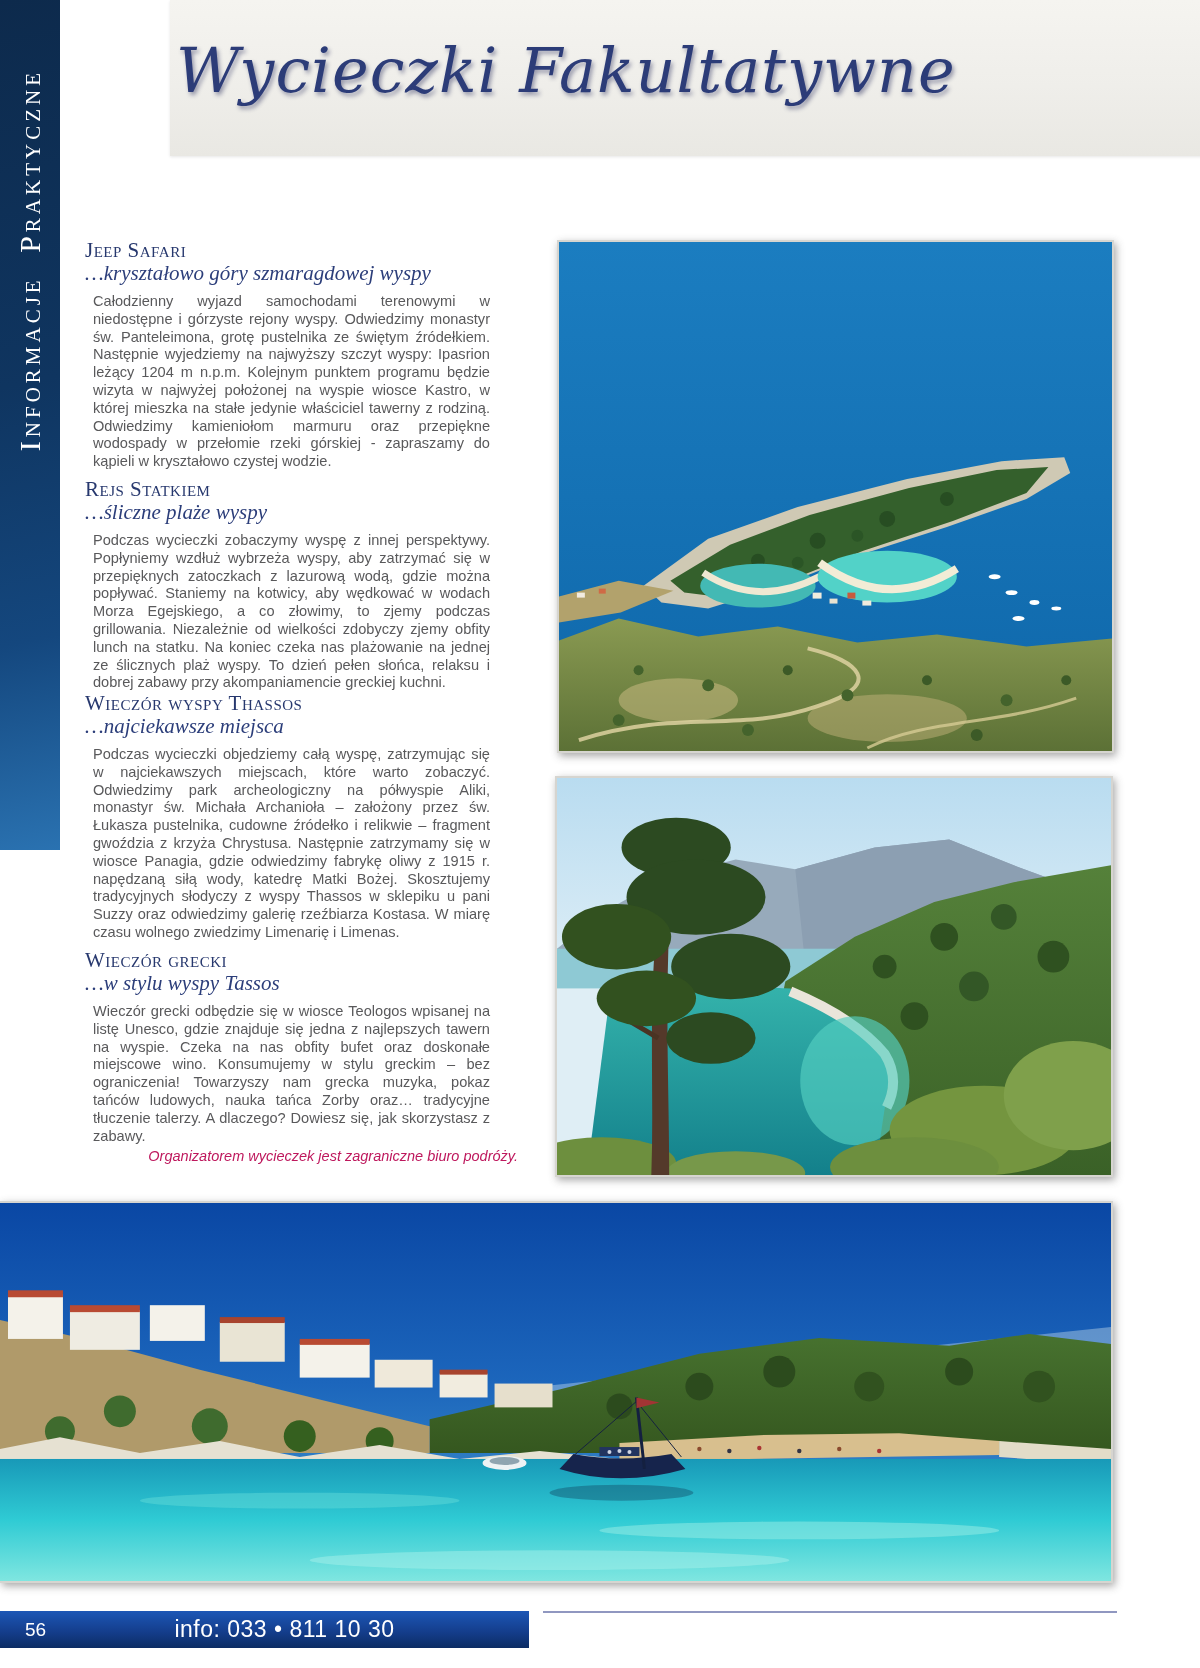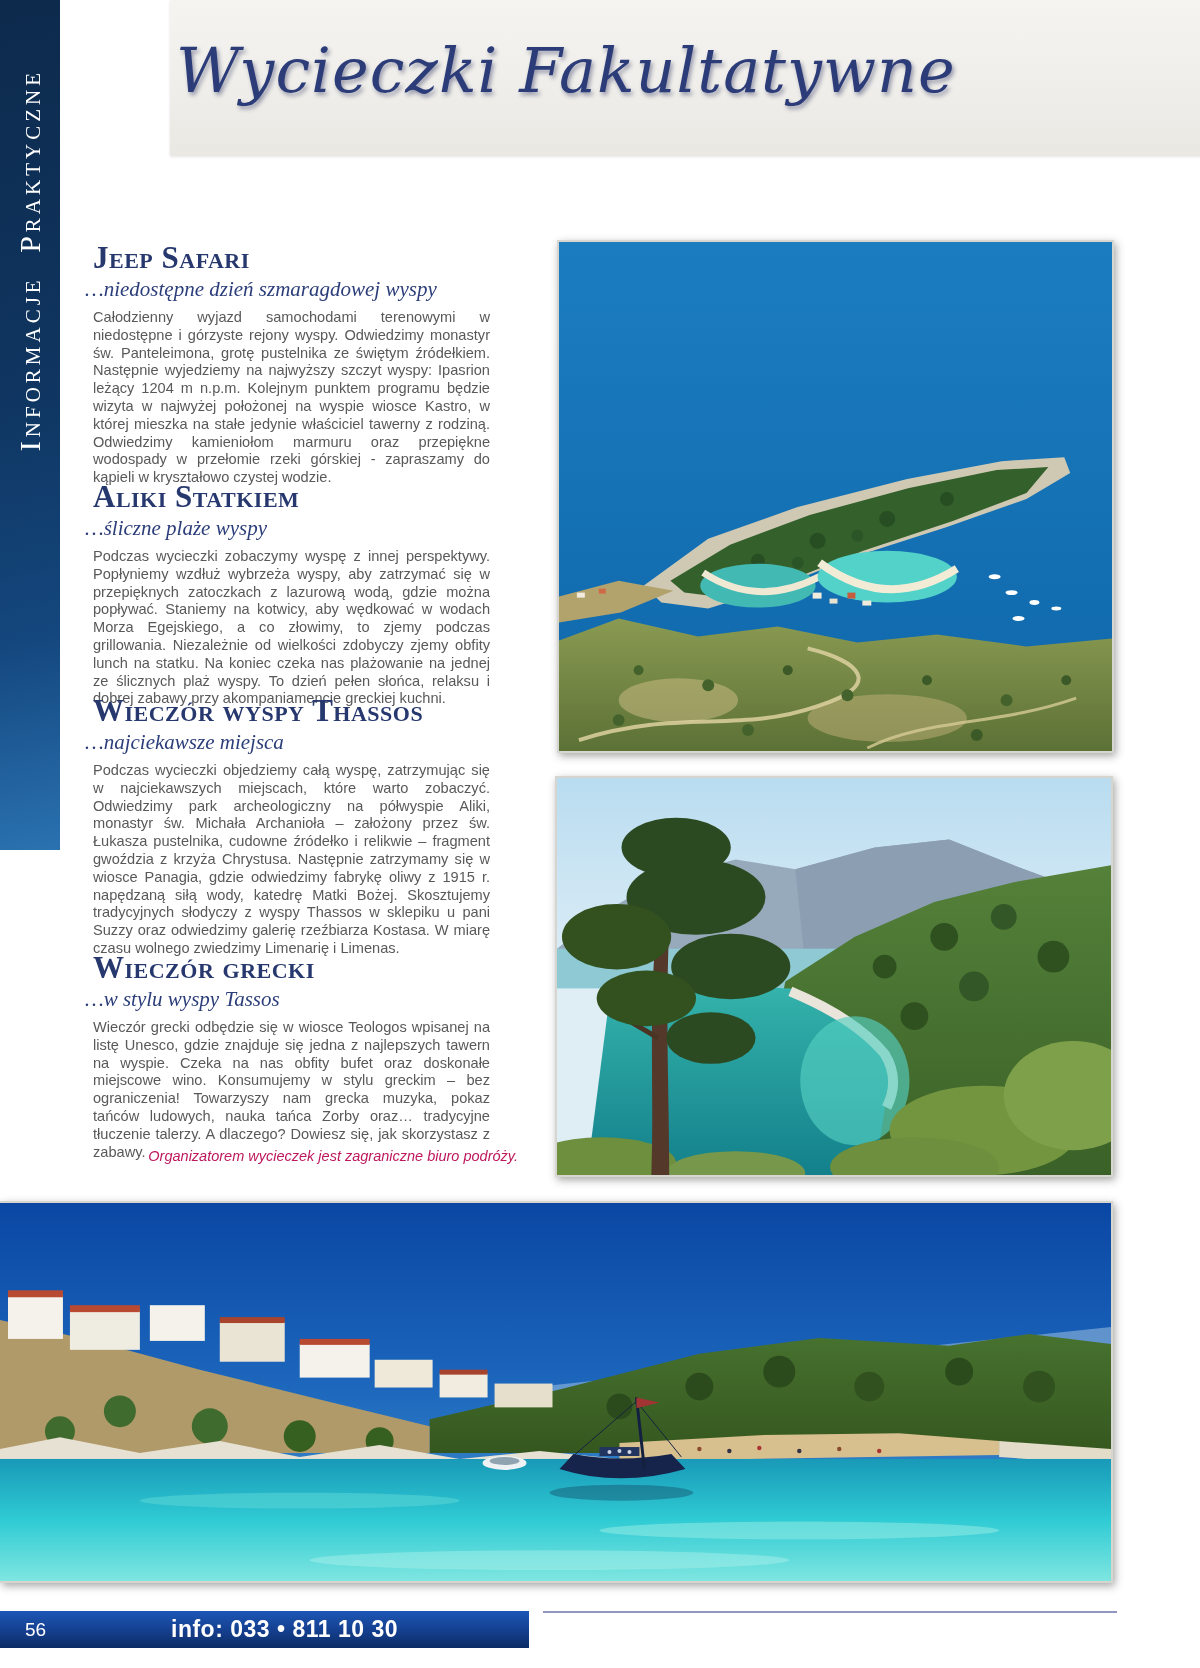--- a/index.html
+++ b/index.html
@@ -30,22 +30,22 @@
   .banner .title{
     position:absolute;left:6px;top:34px;margin:0;
     font-family:"DejaVu Serif",serif;font-style:italic;font-weight:normal;
     font-size:62px;color:#2c3c78;letter-spacing:1px;
     text-shadow:2px 3px 4px rgba(40,45,90,0.45);
     white-space:nowrap;
   }
   
   .section{position:absolute;left:85px;width:413px;}
   .section h2{
-    margin:8px;font-family:"Liberation Serif",serif;font-variant:small-caps;
-    font-weight:bold;font-size:31px;line-height:24px;color:#27386e;
+    margin:0;font-family:"Liberation Serif",serif;font-variant:small-caps;
+    font-weight:normal;font-size:21px;line-height:24px;color:#27386e;
     letter-spacing:0.5px;
   }
   .section .subtitle{
     margin:0 0 1px 0;font-family:"Liberation Serif",serif;font-style:italic;
     font-size:21px;line-height:23px;color:#2c3e7a;
   }
   .section .body{
     margin:8px;font-size:14.6px;line-height:17.8px;color:#59595b;
     text-align:justify;
   }
@@ -65,21 +65,21 @@
   
   .footer-bar{
     position:absolute;left:0;top:1611px;width:529px;height:37px;
     background:linear-gradient(to bottom,#1d57b6 0%,#143e8d 55%,#0c2c64 100%);
     display:flex;align-items:center;
   }
   .page-number{
     position:absolute;left:25px;color:#ffffff;font-size:19px;
   }
   .footer-info{
-    width:100%;text-align:center;color:#ffffff;font-weight:bold;
+    width:100%;text-align:center;color:#ffffff;font-weight:normal;
     font-size:23px;letter-spacing:0.5px;padding-left:40px;box-sizing:border-box;
   }
   .footer-line{
     position:absolute;left:543px;top:1611px;width:574px;height:2px;
     background:#9097c0;
   }
 </style>
 </head>
 <body>
 
@@ -88,26 +88,26 @@
     <span class="sidebar-label">Informacje Praktyczne</span>
   </div>
 </aside>
 
 <header class="banner">
   <h1 class="title">Wycieczki Fakultatywne</h1>
 </header>
 
 <section class="section" style="top:238px">
   <h2>Jeep Safari</h2>
-  <p class="subtitle">…niedostępne dzień szmaragdowej wyspy</p>
+  <p class="subtitle">…kryształowo góry szmaragdowej wyspy</p>
   <p class="body">Całodzienny wyjazd samochodami terenowymi w niedostępne i górzyste rejony wyspy. Odwiedzimy monastyr św. Panteleimona, grotę pustelnika ze świętym źródełkiem. Następnie wyjedziemy na najwyższy szczyt wyspy: Ipasrion leżący 1204 m n.p.m. Kolejnym punktem programu będzie wizyta w najwyżej położonej na wyspie wiosce Kastro, w której mieszka na stałe jedynie właściciel tawerny z rodziną. Odwiedzimy kamieniołom marmuru oraz przepiękne wodospady w przełomie rzeki górskiej - zapraszamy do kąpieli w kryształowo czystej wodzie.</p>
 </section>
 
 <section class="section" style="top:477px">
-  <h2>Aliki Statkiem</h2>
+  <h2>Rejs Statkiem</h2>
   <p class="subtitle">…śliczne plaże wyspy</p>
   <p class="body">Podczas wycieczki zobaczymy wyspę z innej perspektywy. Popłyniemy wzdłuż wybrzeża wyspy, aby zatrzymać się w przepięknych zatoczkach z lazurową wodą, gdzie można popływać. Staniemy na kotwicy, aby wędkować w wodach Morza Egejskiego, a co złowimy, to zjemy podczas grillowania. Niezależnie od wielkości zdobyczy zjemy obfity lunch na statku. Na koniec czeka nas plażowanie na jednej ze ślicznych plaż wyspy. To dzień pełen słońca, relaksu i dobrej zabawy przy akompaniamencie greckiej kuchni.</p>
 </section>
 
 <section class="section" style="top:691px">
   <h2>Wieczór wyspy Thassos</h2>
   <p class="subtitle">…najciekawsze miejsca</p>
   <p class="body">Podczas wycieczki objedziemy całą wyspę, zatrzymując się w najciekawszych miejscach, które warto zobaczyć. Odwiedzimy park archeologiczny na półwyspie Aliki, monastyr św. Michała Archanioła – założony przez św. Łukasza pustelnika, cudowne źródełko i relikwie – fragment gwoździa z krzyża Chrystusa. Następnie zatrzymamy się w wiosce Panagia, gdzie odwiedzimy fabrykę oliwy z 1915 r. napędzaną siłą wody, katedrę Matki Bożej. Skosztujemy tradycyjnych słodyczy z wyspy Thassos w sklepiku u pani Suzzy oraz odwiedzimy galerię rzeźbiarza Kostasa. W miarę czasu wolnego zwiedzimy Limenarię i Limenas.</p>
 </section>
 

